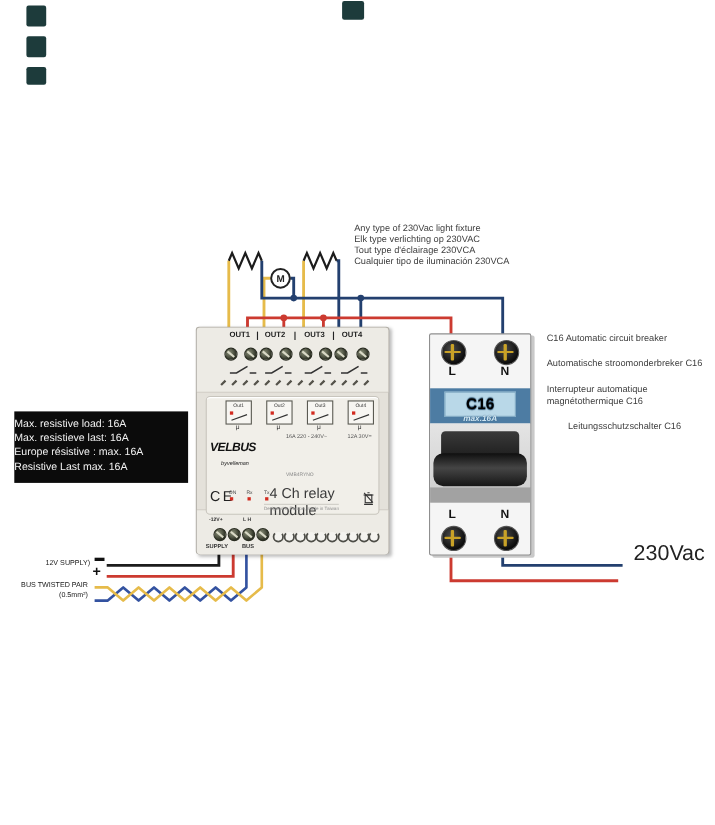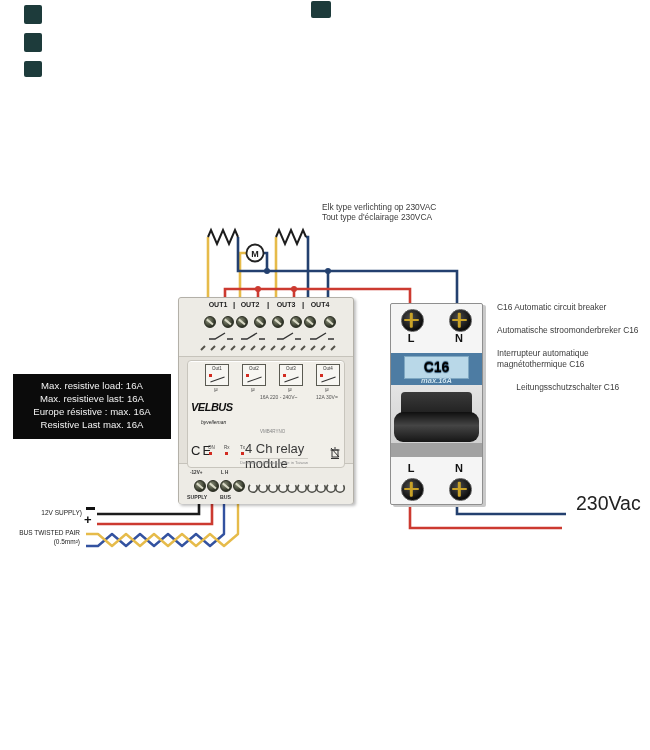--- a/index.html
+++ b/index.html
@@ -3,21 +3,21 @@
 <meta charset="utf-8">
 <style>
   html,body{margin:0;padding:0;}
   body{width:650px;height:750px;background:#fff;font-family:"Liberation Sans",sans-serif;position:relative;overflow:hidden;}
   .abs{position:absolute;}
   .scene{left:0;top:0;width:650px;height:750px;z-index:1;}
   
   .thumb{background:#1d3b3b;border-radius:2px;z-index:0;}
   
   .note{color:#3c3c3c;font-size:8.4px;line-height:10.1px;white-space:nowrap;z-index:4;}
-  .maxload{left:13px;top:374px;width:158px;background:#0b0b0b;color:#f2f2f2;font-size:9.6px;line-height:12.9px;text-align:center;padding:6px 0 7px 0;z-index:4;}
+  .maxload{left:13px;top:374px;width:158px;background:#0b0b0b;color:#f2f2f2;font-size:9.6px;line-height:12.9px;text-align:left;padding:6px 0 7px 0;z-index:4;}
   .mains{left:576px;top:492px;font-size:19.5px;color:#222;z-index:4;}
   .supplylab{left:0;top:509px;width:82px;text-align:right;font-size:6.5px;color:#222;z-index:4;}
   .buslab{left:0;top:529px;width:80px;text-align:right;font-size:6.5px;line-height:8.6px;color:#222;z-index:4;}
   .minus{left:86px;top:507px;width:9px;height:3px;background:#111;z-index:4;}
   .plus{left:84px;top:512px;font-size:13px;font-weight:bold;color:#111;z-index:4;}
   
   .module{left:178px;top:297px;width:174px;height:205px;background:#e4e1da;border:1px solid #b3b0a8;border-radius:3px;box-shadow:2px 2px 3px rgba(0,0,0,.25);z-index:2;}
   .mod-topstrip{left:0;top:0;width:174px;height:58px;background:#edebe5;border-bottom:1px solid #c6c3bb;border-radius:3px 3px 0 0;}
   .mod-botstrip{left:0;top:165px;width:174px;height:40px;background:#edebe5;border-top:1px solid #c6c3bb;border-radius:0 0 3px 3px;}
   .outlbl{top:3px;font-size:7px;font-weight:bold;color:#222;width:36px;text-align:center;}
@@ -108,22 +108,24 @@
 
   <g>
     <circle cx="267" cy="271" r="3" fill="#23406f"></circle>
     <circle cx="328" cy="271" r="3" fill="#23406f"></circle>
     <circle cx="258" cy="289" r="3" fill="#cc3a30"></circle>
     <circle cx="294" cy="289" r="3" fill="#cc3a30"></circle>
   </g>
 </svg>
 
 <div class="abs note" style="left:322px;top:202px;">
+  <div>Any type of 230Vac light fixture</div>
   <div>Elk type verlichting op 230VAC</div>
   <div>Tout type d'éclairage 230VCA</div>
+  <div>Cualquier tipo de iluminación 230VCA</div>
 </div>
 
 <div class="abs note" style="left:497px;top:302px;">
   <div>C16 Automatic circuit breaker</div>
   <div style="margin-top:13px;">Automatische stroomonderbreker C16</div>
   <div style="margin-top:13px;">Interrupteur automatique</div>
   <div style="margin-top:1px;">magnétothermique C16</div>
   <div style="margin-top:13px;text-align:center;">Leitungsschutzschalter C16</div>
 </div>
 

